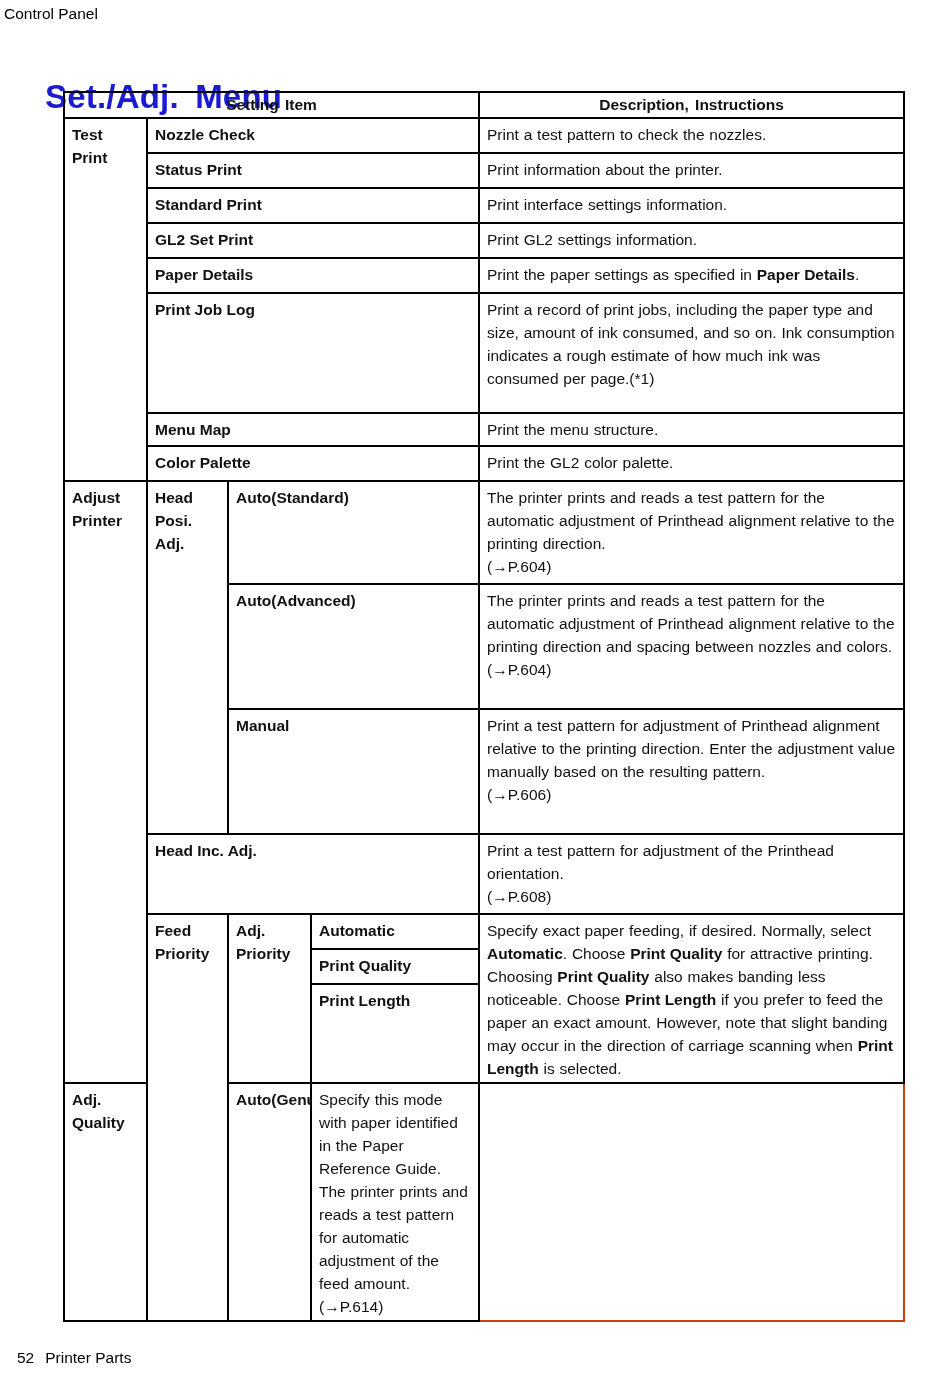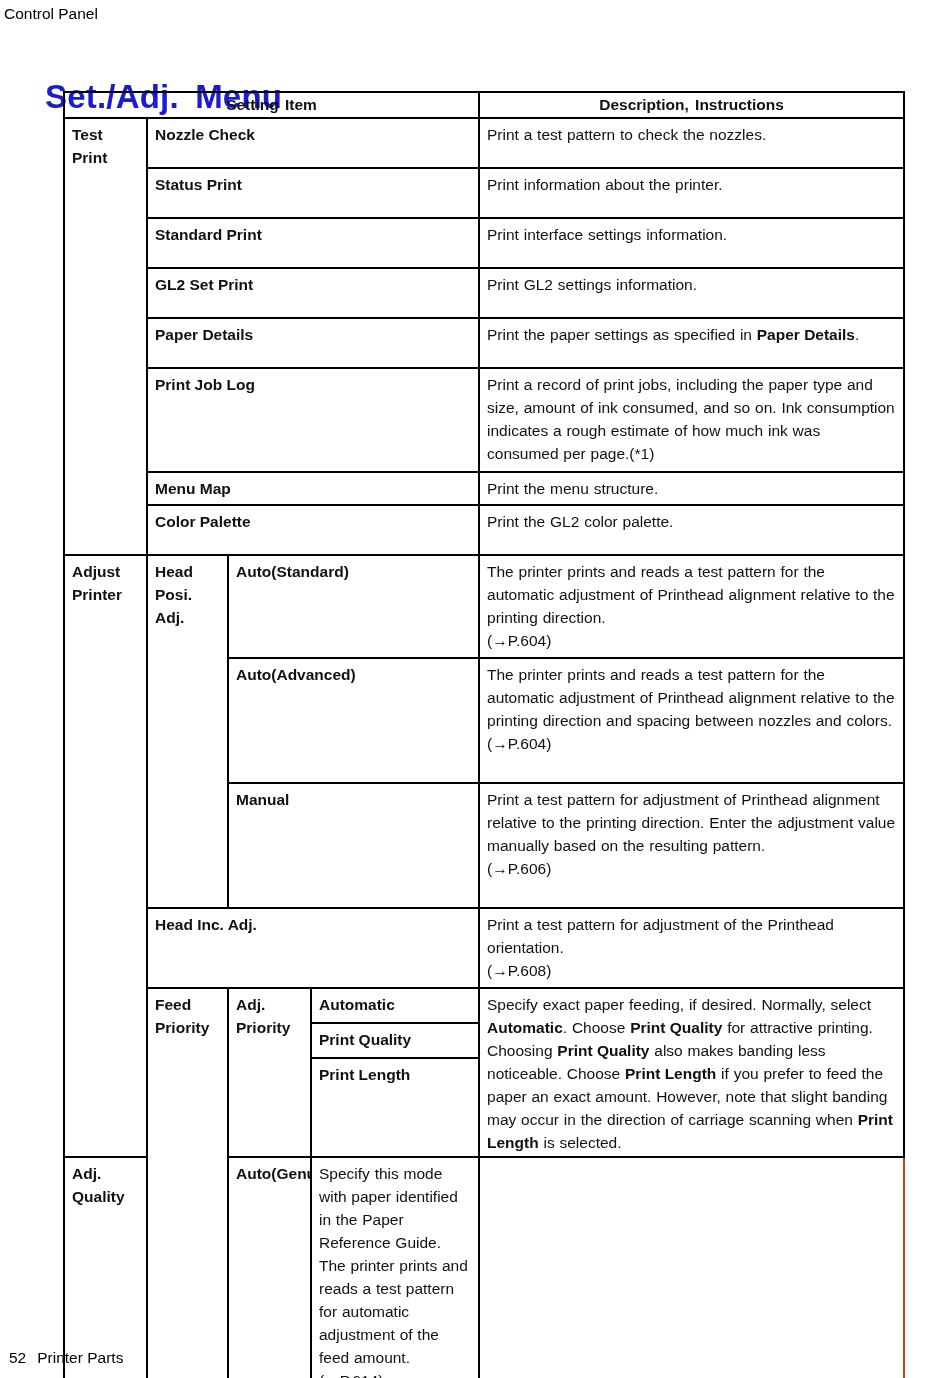--- a/index.html
+++ b/index.html
@@ -41,32 +41,32 @@
     text-align: center;
     padding: 1px 0 1px 0;
     line-height: 22px;
     word-spacing: 2px;
   }
   .item { font-weight: bold; }
   .desc { white-space: pre-wrap; word-spacing: 0.5px; }
   .desc b { word-spacing: 0; }
   
   .r-head  { height: 25px; }
-  .r-std   { height: 50px; }
-  .r-log   { height: 104px; }
+  .r-std   { height: 35px; }
+  .r-log   { height: 120px; }
   .r-menu  { height: 33px; }
   .r-autos { height: 103px; }
   .r-autoa { height: 125px; }
   .r-man   { height: 125px; }
   .r-hinc  { height: 80px; }
   .r-opt   { height: 35px; }
   .r-plen  { height: 99px; }
   .r-adjq  { height: 125px; }
   .footer {
-    position: absolute; left: 9px; top: 1349px;
+    position: absolute; left: 17px; top: 1349px;
     font-size: 15.5px; color: #000;
   }
   .footer .pnum { margin-right: 11px; }
 </style>
 </head>
 <body>
 
 <div class="breadcrumb">Control Panel</div>
 
 <h1 class="page-title">Set./Adj. Menu</h1>

